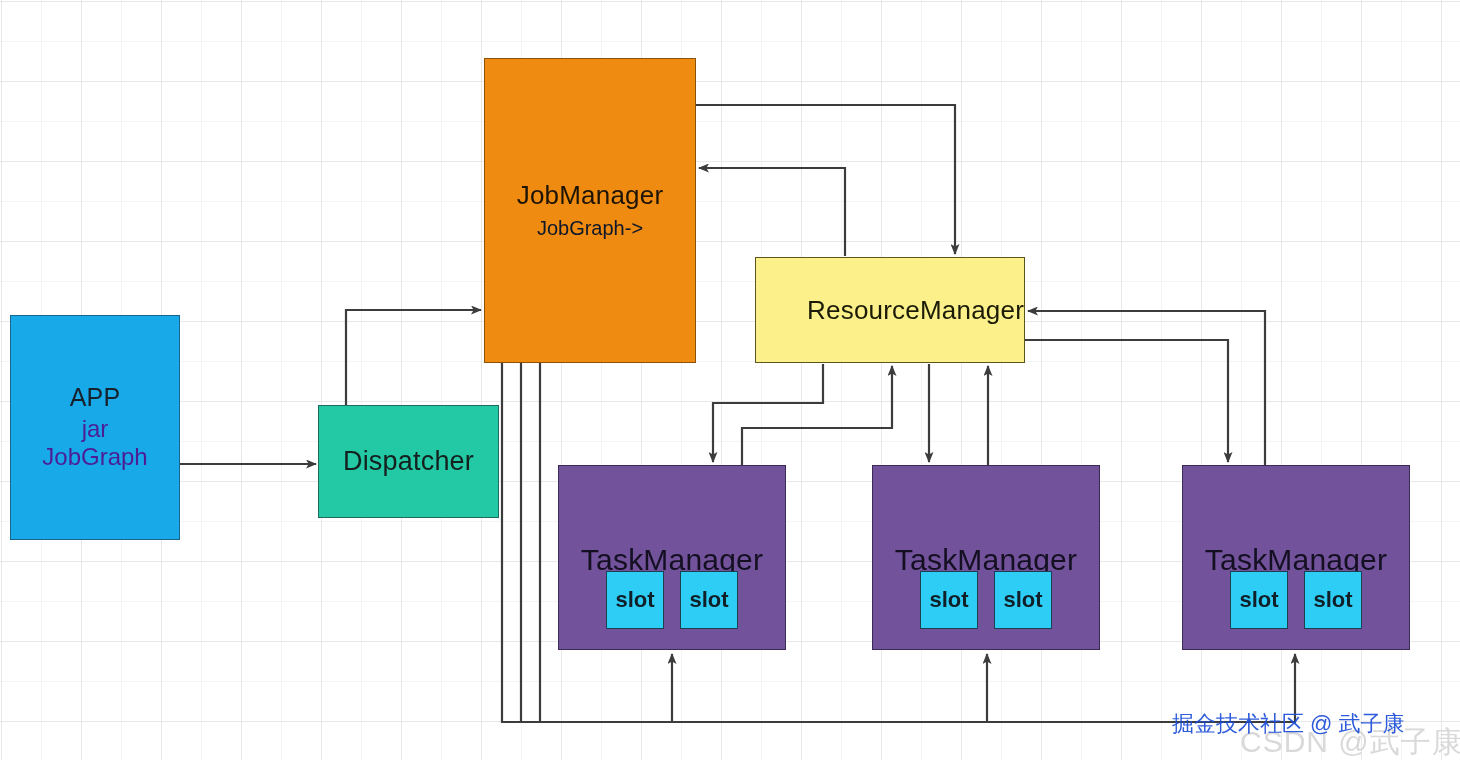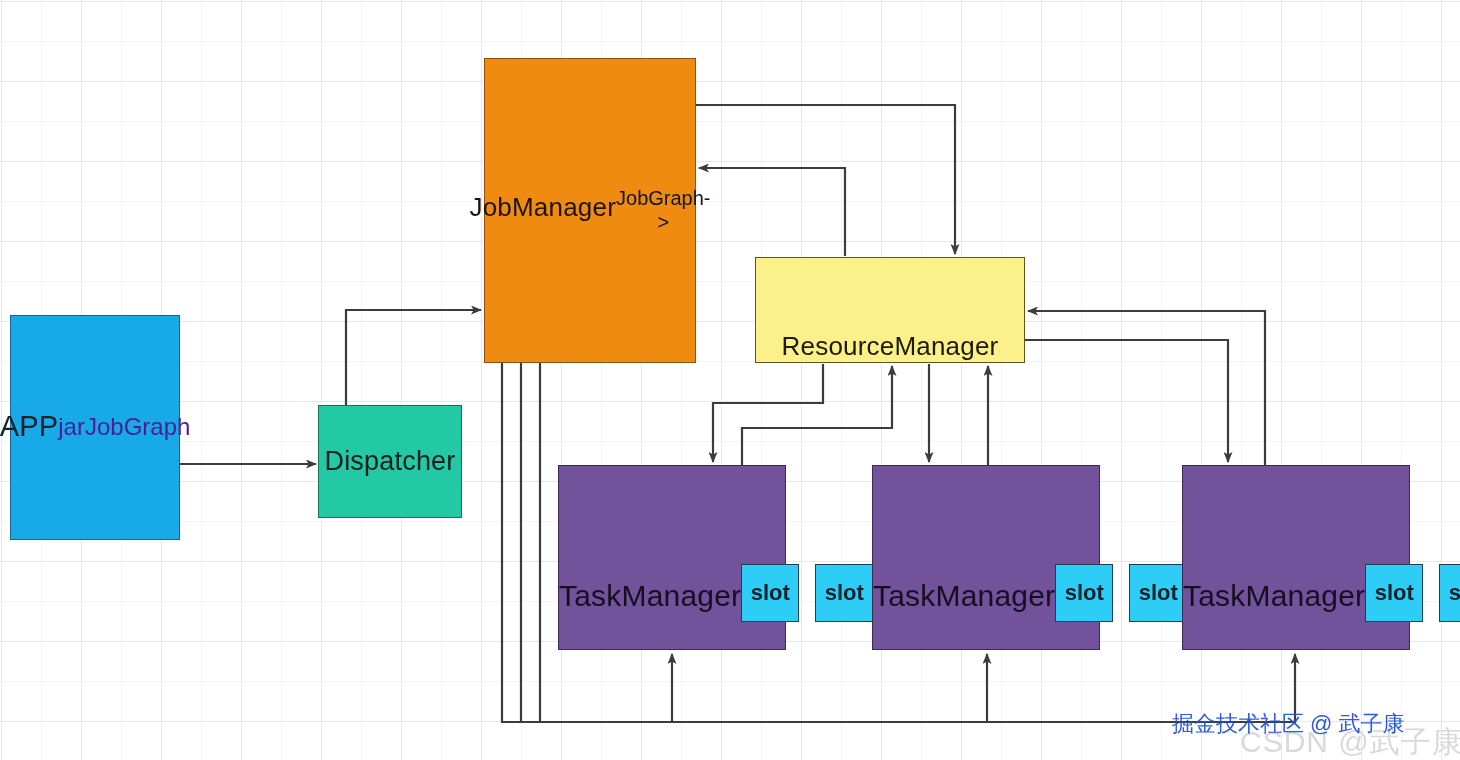--- a/index.html
+++ b/index.html
@@ -28,33 +28,34 @@
   }
   
   #wires{position:absolute;inset:0;width:1460px;height:760px;}
   .wire{fill:none;stroke:#3c3c3c;stroke-width:2.2;}
   
   .node{
     position:absolute;
     box-sizing:border-box;
     border:1.6px solid #3a3a3a;
     display:flex;
+    flex-direction:column;
     align-items:center;
     justify-content:center;
     line-height:1.18;
     text-align:center;
   }
   .node .ttl{font-size:25px;color:#1c1c1c;letter-spacing:.2px;}
   .node .sub{font-size:24px;}
 
   #app-node{left:10px;top:315px;width:170px;height:225px;background:#17a9e8;border-color:#19668c;}
-  #app-node .ttl{font-size:29px;color:#16212b;margin-bottom:2px;}
+  #app-node .ttl{font-size:25px;color:#16212b;margin-bottom:2px;}
   #app-node .sub{color:#4c1d95;}
 
-  #dispatcher-node{left:318px;top:405px;width:144px;height:113px;background:#23c8a5;border-color:#1f6b5c;}
+  #dispatcher-node{left:318px;top:405px;width:181px;height:113px;background:#23c8a5;border-color:#1f6b5c;}
   #dispatcher-node .ttl{font-size:27px;color:#14201d;}
 
   #jobmanager-node{left:484px;top:58px;width:212px;height:305px;background:#ee8b10;border-color:#8a5308;}
   #jobmanager-node .ttl{font-size:26px;color:#1d1406;margin-bottom:6px;}
   #jobmanager-node .sub{color:#0f172a;font-size:20px;}
 
   #resourcemanager-node{left:755px;top:257px;width:270px;height:106px;background:#fbf08a;border-color:#5c561e;align-items:flex-end;}
   #resourcemanager-node .ttl{font-size:26px;color:#1b1a07;}
 
   .tm{

